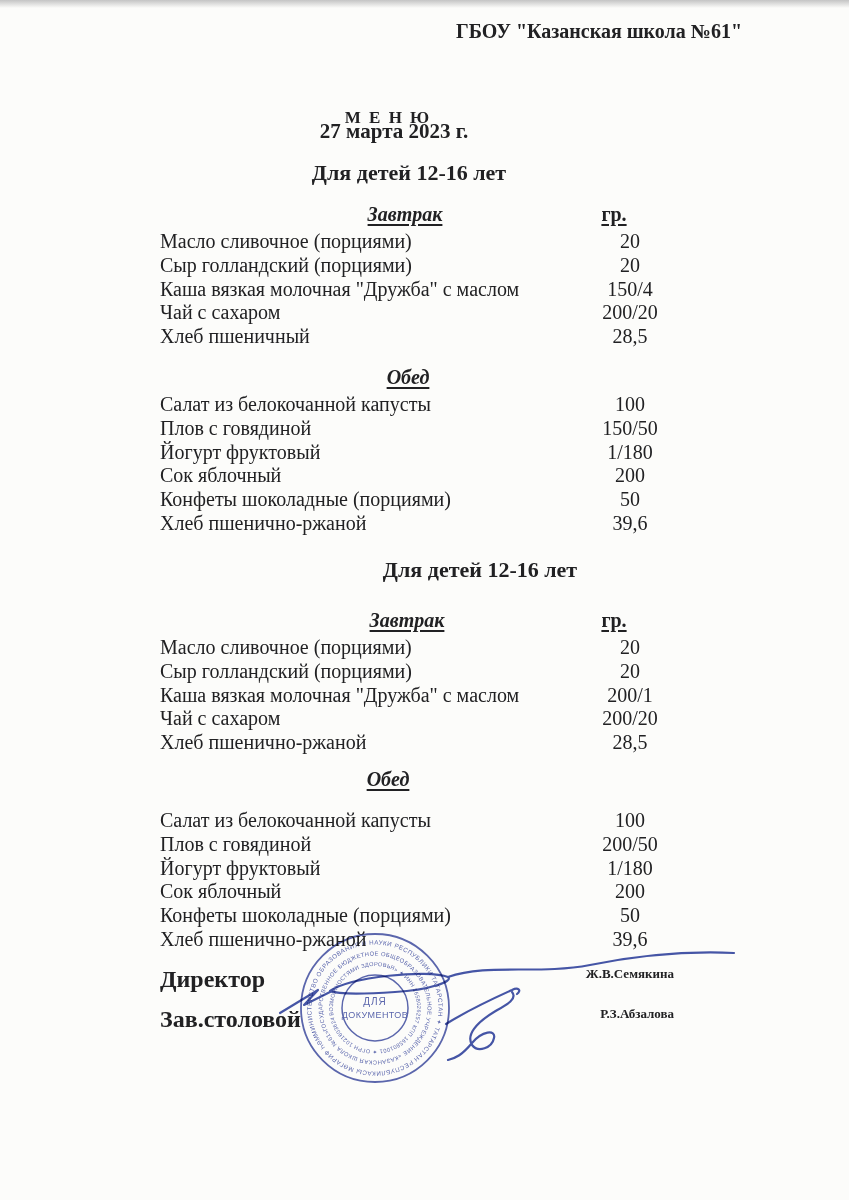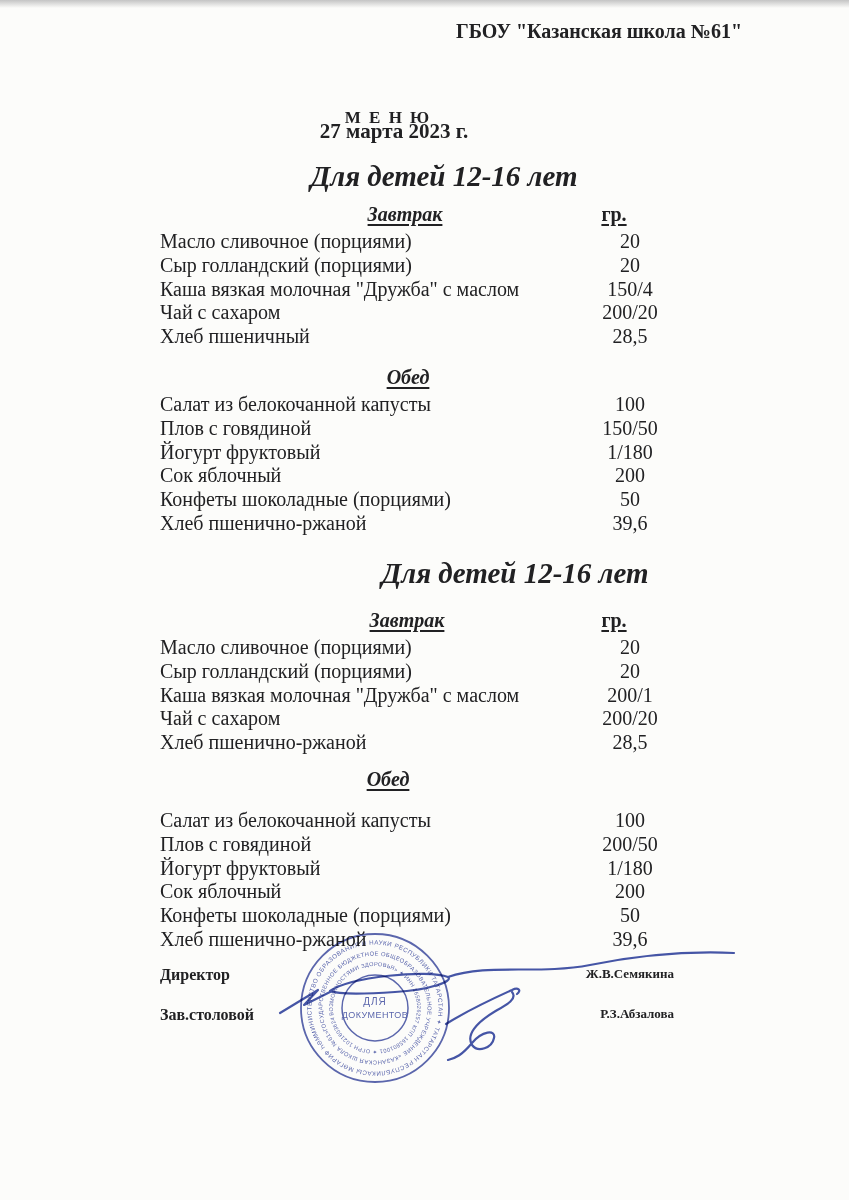--- a/index.html
+++ b/index.html
@@ -9,37 +9,37 @@
     font-family:"Liberation Serif","DejaVu Serif",serif;
     color:#212123;overflow:hidden;
   }
   .scan-edge{position:absolute;top:0;left:0;right:0;height:8px;
     background:linear-gradient(180deg,#c4c4c4 0%,rgba(252,252,250,0) 100%);}
   .school-header{position:absolute;top:20px;right:107px;font-weight:bold;font-size:20px;}
   .menu-title{position:absolute;top:108px;left:388px;transform:translateX(-50%);
     font-weight:bold;font-size:17px;letter-spacing:2px;white-space:nowrap;}
   .menu-date{position:absolute;top:119px;left:394px;transform:translateX(-50%);
     font-weight:bold;font-size:21px;white-space:nowrap;}
-  .section-heading{position:absolute;font-weight:bold;font-style:italic;font-size:29px;
-    transform:translateX(-50%);white-space:nowrap;margin-left:35px;}
+  .section-heading{position:absolute;font-weight:bold;font-size:22px;
+    transform:translateX(-50%);white-space:nowrap;}
   .sh1{top:160px;left:409px;}
   .sh2{top:557px;left:480px;}
   .meal{position:absolute;left:160px;width:545px;}
   .m1{top:203px}.m2{top:366px}.m3{top:609px}.m4{top:768px}
   .meal-head{position:relative;height:24px;margin-bottom:3px;font-weight:bold;font-size:20px;}
   .m4 .meal-head{margin-bottom:17px;}
   .meal-title{position:absolute;transform:translateX(-50%);white-space:nowrap;
     text-decoration:underline;text-decoration-thickness:2px;text-underline-offset:3px;font-style:italic;}
   .m1 .meal-title{left:245px}.m2 .meal-title{left:248px}.m3 .meal-title{left:247px}.m4 .meal-title{left:228px}
   .unit{position:absolute;left:379px;width:150px;text-align:center;
     text-decoration:underline;text-decoration-thickness:2px;text-underline-offset:3px;}
   .row{display:flex;align-items:center;height:23.7px;font-size:20px;}
   .dish{flex:1;white-space:nowrap;}
   .qty{width:150px;text-align:center;}
-  .sig-role{position:absolute;left:160px;font-weight:bold;font-size:16px;}
+  .sig-role{position:absolute;left:160px;font-weight:bold;font-size:24px;}
   .sig-name{position:absolute;right:175px;font-weight:bold;font-size:13px;}
   .r1{top:966px}.r2{top:1006px}
   .stamp{position:absolute;left:293px;top:926px;mix-blend-mode:multiply;opacity:.88;}
   .signature{position:absolute;left:260px;top:933px;mix-blend-mode:multiply;opacity:.95;}
   .stamp text{font-family:"Liberation Sans","DejaVu Sans",sans-serif;}
 </style>
 </head>
 <body>
 
 <div class="page">

